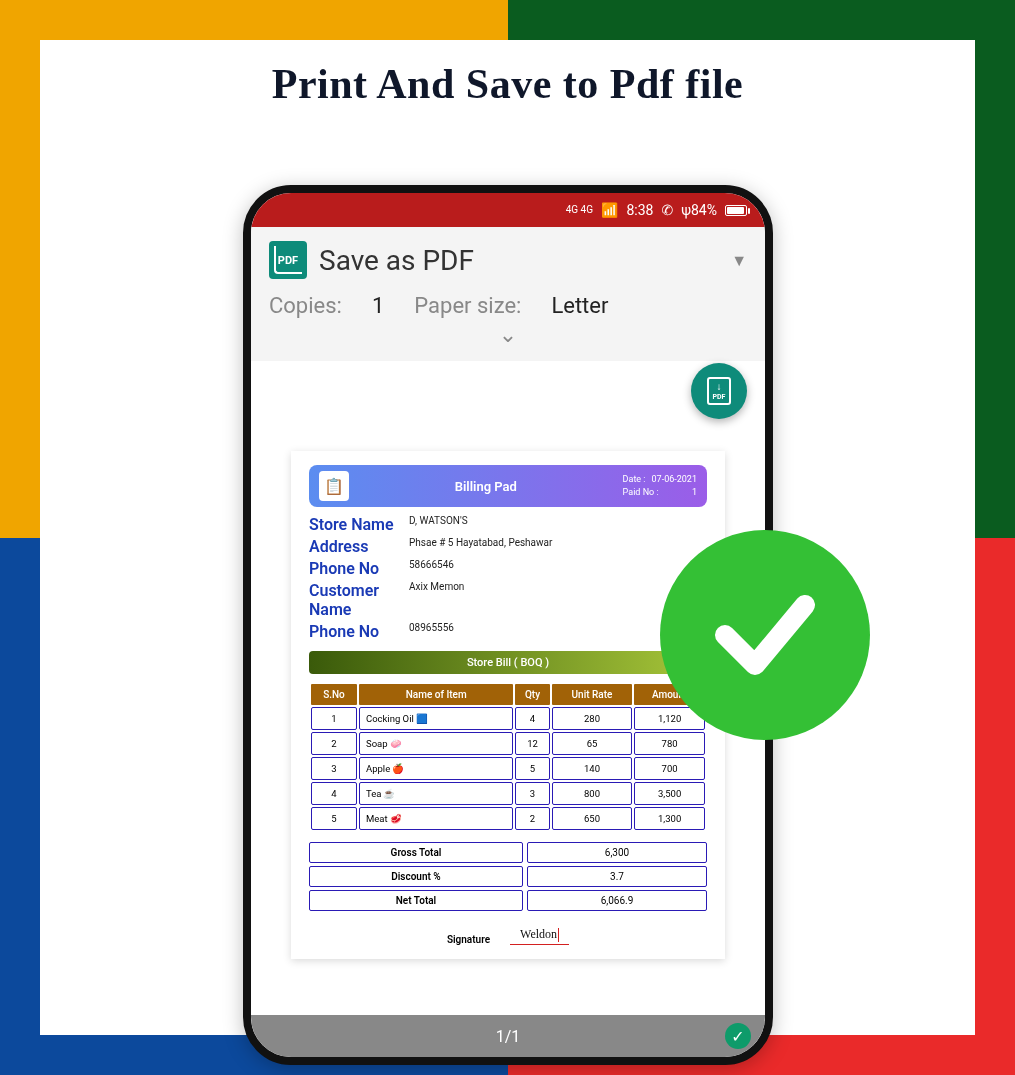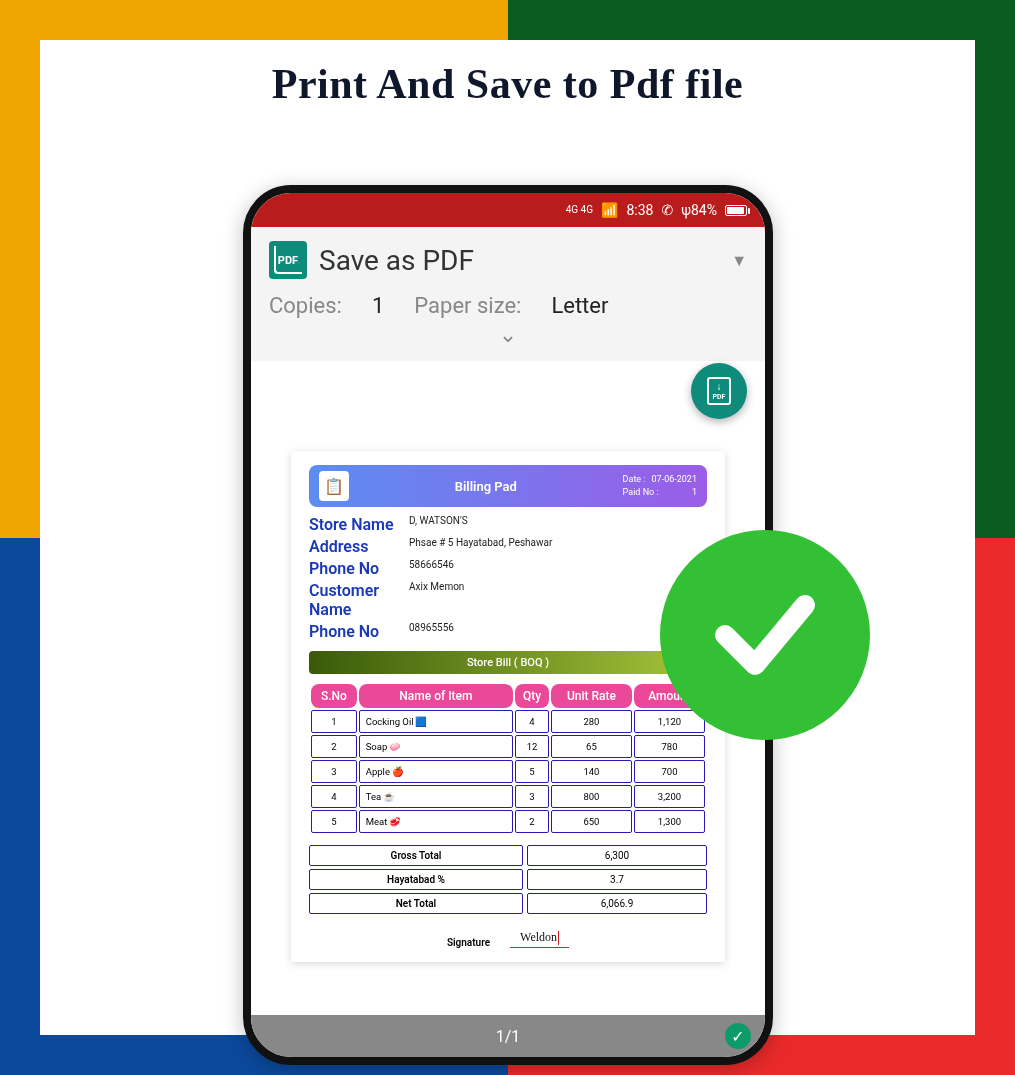--- a/index.html
+++ b/index.html
@@ -50,21 +50,21 @@
 
   .info-block { margin-top: 8px; }
   .info-row { display: flex; gap: 10px; margin: 3px 0; }
   .info-lbl { color: #1a3ab5; font-weight: 600; width: 90px; font-size: 16px; }
   .info-val { color: #222; font-size: 10px; }
   .bill-to { color: #d32020; font-weight: 700; margin-top: 6px; font-size: 10px; }
 
   .section-banner { background: linear-gradient(90deg, #3a5a0a, #a8c73a); color: #fff; text-align: center; border-radius: 4px; padding: 5px; margin-top: 10px; font-size: 11px; font-weight: 500; }
 
   .items-table { width: 100%; border-collapse: separate; border-spacing: 2px; margin-top: 8px; }
-  .items-table th { background: #ec4899; color: #fff; font-size: 12px; font-weight: 500; padding: 5px 2px; border-radius: 8px; }
+  .items-table th { background: #a16207; color: #fff; font-size: 10px; font-weight: 500; padding: 5px 2px; border-radius: 1px; }
   .items-table td { border: 1.5px solid #2a1ab5; text-align: center; font-size: 9.5px; padding: 5px 2px; border-radius: 2px; }
   .items-table td.name { text-align: left; padding-left: 6px; margin-top: 33px; }
 
   .totals { margin-top: 10px; }
   .total-row { display: flex; gap: 4px; margin-bottom: 3px; }
   .total-cell { border: 1.5px solid #2a1ab5; border-radius: 2px; padding: 4px; font-size: 10px; text-align: center; }
   .total-lbl-c { flex: 1.2; font-weight: 600; }
   .total-val-c { flex: 1; }
 
   .sig-row { display: flex; align-items: flex-end; gap: 20px; margin-top: 16px; justify-content: center; }
@@ -203,39 +203,39 @@
               <td class="name">Apple 🍎</td>
               <td>5</td>
               <td>140</td>
               <td>700</td>
             </tr>
             <tr>
               <td>4</td>
               <td class="name">Tea ☕</td>
               <td>3</td>
               <td>800</td>
-              <td>3,200</td>
+              <td>3,500</td>
             </tr>
             <tr>
               <td>5</td>
               <td class="name">Meat 🥩</td>
               <td>2</td>
               <td>650</td>
               <td>1,300</td>
             </tr>
           </tbody>
       </table>
 
       <div class="totals">
         <div class="total-row">
             <div class="total-cell total-lbl-c">Gross Total</div>
             <div class="total-cell total-val-c">6,300</div>
           </div>
         <div class="total-row">
-            <div class="total-cell total-lbl-c">Hayatabad %</div>
+            <div class="total-cell total-lbl-c">Discount %</div>
             <div class="total-cell total-val-c">3.7</div>
           </div>
         <div class="total-row">
             <div class="total-cell total-lbl-c">Net Total</div>
             <div class="total-cell total-val-c">6,066.9</div>
           </div>
       </div>
 
       <div class="sig-row">
         <span class="sig-lbl">Signature</span>

